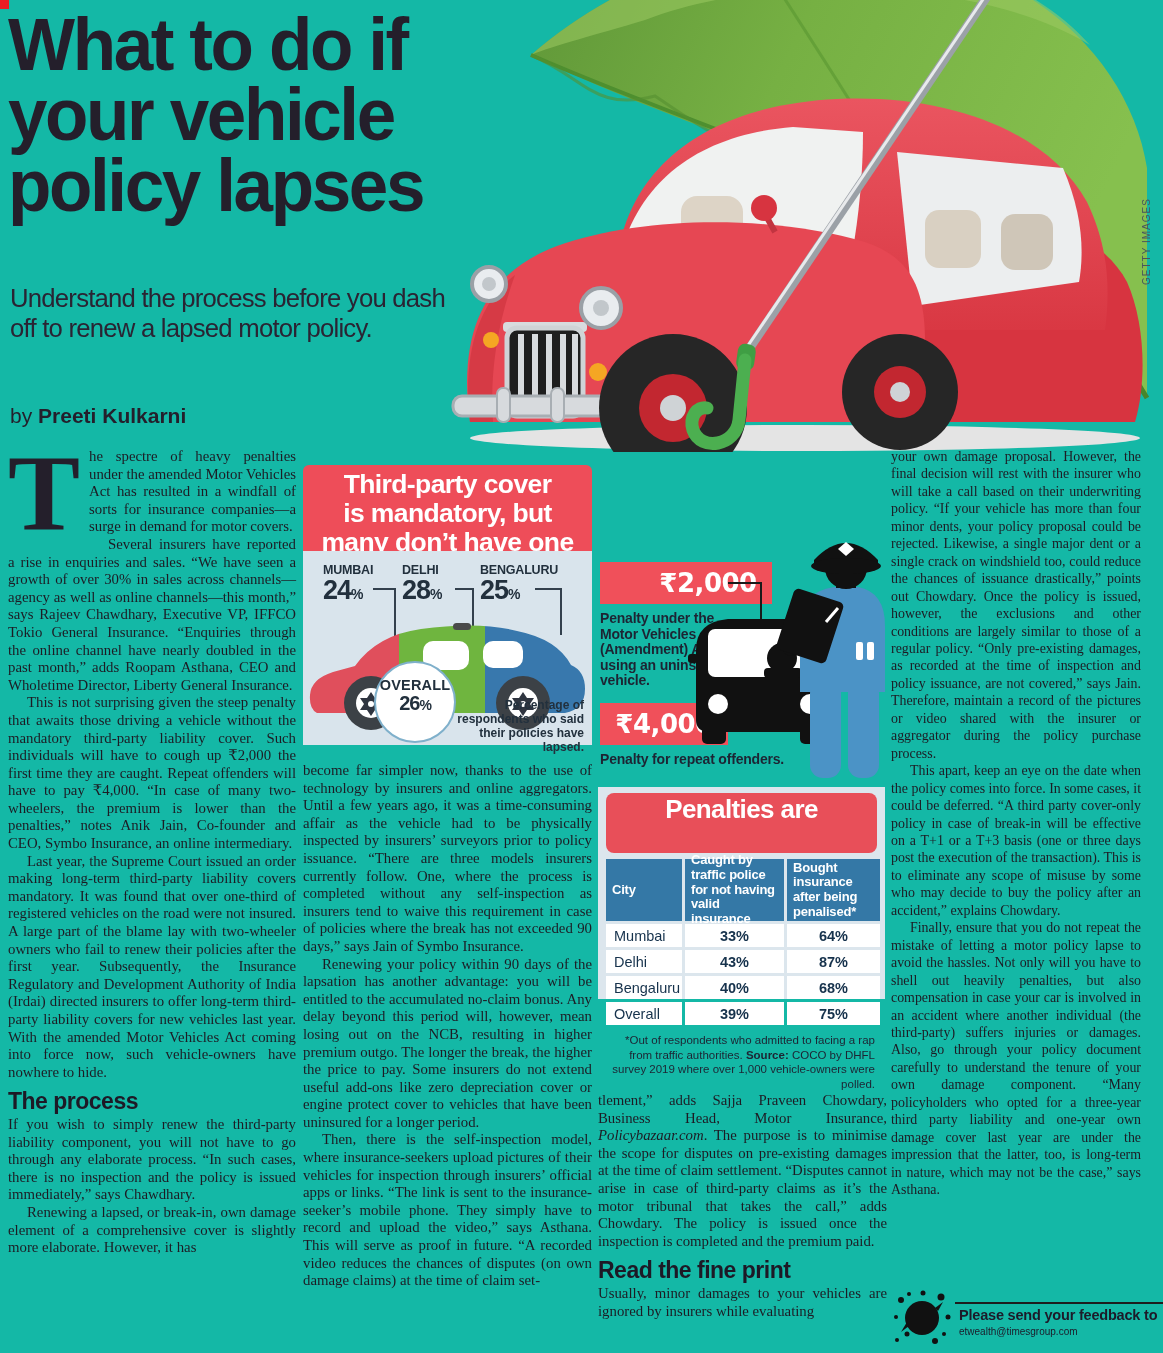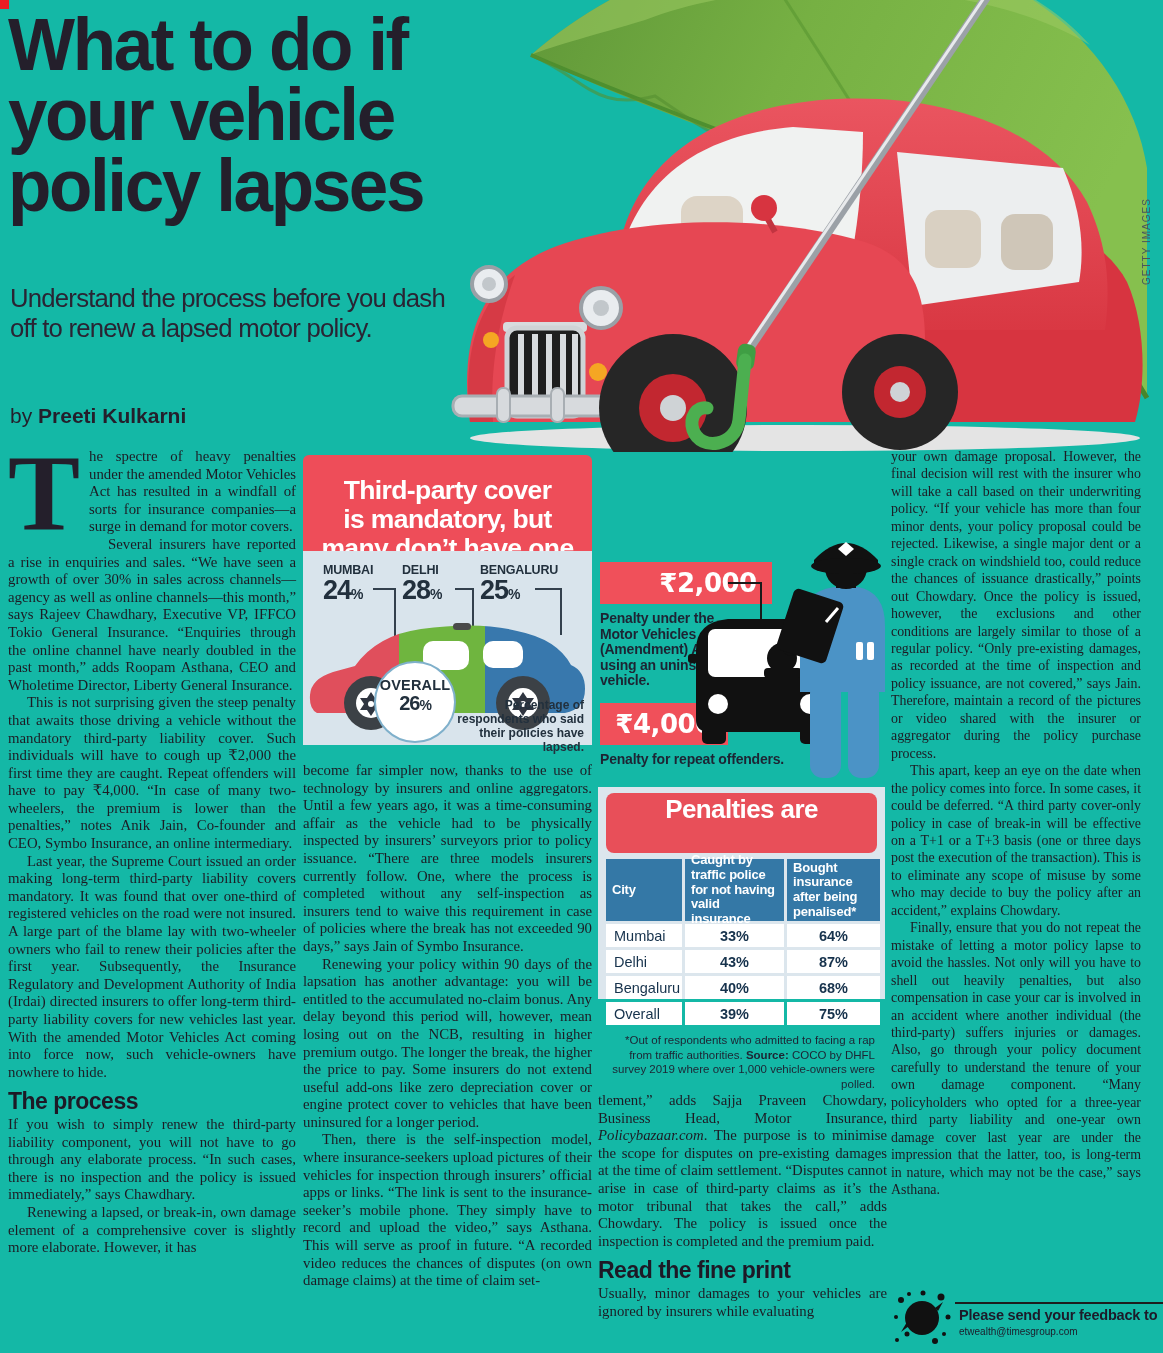--- a/index.html
+++ b/index.html
@@ -30,23 +30,23 @@
            letter-spacing:-0.5px;color:#1d1926;margin:12px 0 5px 0;text-align:left;}
   .ital{font-style:italic;}
 
   #col1{left:8px;top:448px;width:288px;}
   #col2text{left:303px;top:762px;width:289px;}
   #col3text{left:598px;top:1092px;width:289px;}
   #col4text{left:891px;top:448px;width:250px;font-size:13.9px;line-height:17.45px;}
 
   
   #info1{left:303px;top:455px;width:289px;height:290px;}
-  #info1 .hd{position:absolute;left:0;top:0;width:289px;height:96px;background:#ee4d59;
+  #info1 .hd{position:absolute;left:0;top:10px;width:289px;height:96px;background:#ee4d59;
              border-radius:6px 6px 0 0;text-align:center;color:#fff;font-weight:800;
-             font-size:26.5px;line-height:1.09;letter-spacing:-0.6px;padding-top:21px;box-sizing:border-box;}
+             font-size:26.5px;line-height:1.09;letter-spacing:-0.6px;padding-top:5px;box-sizing:border-box;}
   #info1 .bd{position:absolute;left:0;top:96px;width:289px;height:194px;background:#d9e4ec;}
   .citylab{position:absolute;top:12px;font-weight:700;color:#22303d;}
   .citylab .nm{font-size:12.5px;letter-spacing:-0.2px;display:block;}
   .citylab .vl{font-size:27px;letter-spacing:-1px;line-height:1;}
   .citylab .pc{font-size:14px;}
   .overall-circle{position:absolute;left:71px;top:110px;width:82px;height:82px;background:#fff;
                   border:2px solid #7fb0cb;border-radius:50%;text-align:center;z-index:3;box-sizing:border-box;}
   .overall-circle .ol{display:block;font-weight:700;font-size:14.5px;letter-spacing:0.2px;
                       color:#22303d;margin-top:14px;}
   .overall-circle .ov{font-weight:800;font-size:20px;color:#22303d;line-height:1;letter-spacing:-1px;}

